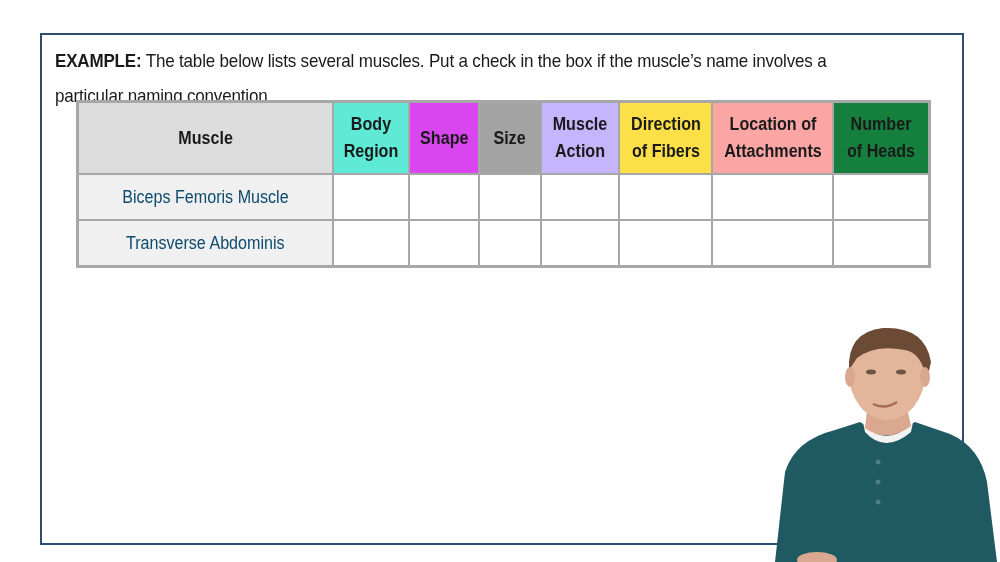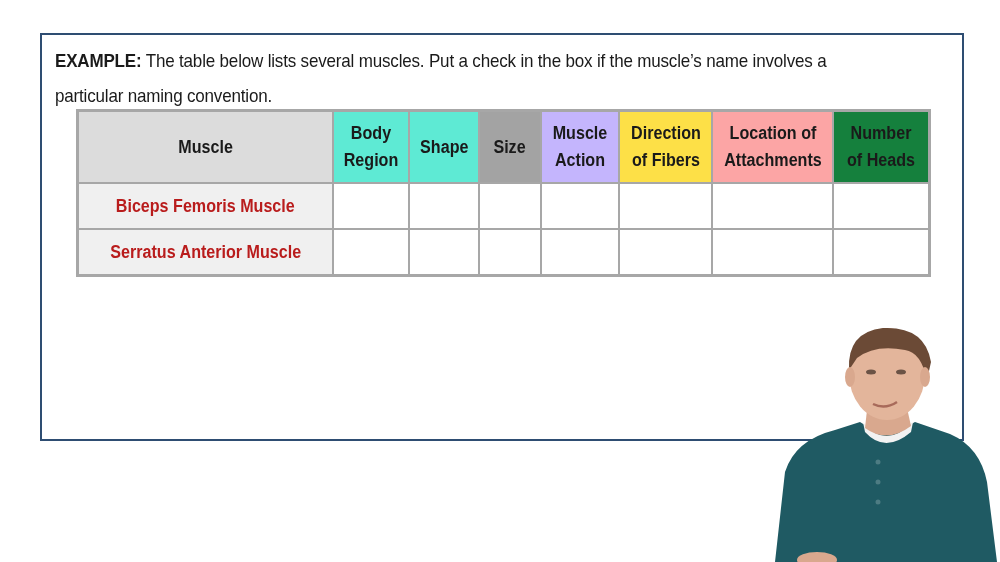--- a/index.html
+++ b/index.html
@@ -1,61 +1,61 @@
 <!DOCTYPE html>
 <html><head>
 <meta charset="utf-8">
 <style>
   html, body { margin:0; padding:0; }
   body { width:1000px; height:562px; background:#ffffff; position:relative; overflow:hidden; font-family:"Liberation Sans", sans-serif; }
-  .frame { position:absolute; left:40px; top:33px; width:924px; height:408px; border:2px solid #2e4d72; box-sizing:border-box; background:#fff; }
+  .frame { position:absolute; left:40px; top:33px; width:924px; height:512px; border:2px solid #2e4d72; box-sizing:border-box; background:#fff; }
   .prompt { position:absolute; left:13px; top:8px; width:880px; font-size:18.5px; line-height:35px; color:#1a1a1a; letter-spacing:-0.2px; transform:scaleX(0.92); transform-origin:left top; }
   .prompt b { font-weight:bold; }
-  table { position:absolute; left:34px; top:74px; border-collapse:collapse; border:3px solid #a7a7a7; }
+  table { position:absolute; left:34px; top:65px; border-collapse:collapse; border:3px solid #a7a7a7; }
   th, td { border:2px solid #a7a7a7; padding:0; text-align:center; vertical-align:middle; }
   th { font-weight:bold; font-size:17.5px; line-height:27px; color:#1a1a1a; height:70px; }
   th span, td span { display:inline-block; transform:scaleX(0.92); }
   td { height:44px; background:#fff; }
-  td.name { background:#f0f0f0; font-size:17.5px; color:#b91c1c;font-weight:bold; }
+  td.name { background:#f0f0f0; font-size:17.5px; color:#0c4a6e; }
   .person { position:absolute; left:765px; top:322px; width:235px; height:240px; }
 </style>
 </head>
 <body>
 
 <div class="frame">
   <div class="prompt">
     <b>EXAMPLE:</b><span> The table below lists several muscles. Put a check in the box if the muscle’s name involves a particular naming convention.</span>
   </div>
 
   <table>
     <thead>
       <tr>
         <th style="width:253px;background:#dcdcdc"><span>Muscle</span></th>
         <th style="width:74px;background:#5eead4"><span style="width:60px">Body Region</span></th>
-        <th style="width:68px;background:#5eead4"><span>Shape</span></th>
+        <th style="width:68px;background:#d946ef"><span>Shape</span></th>
         <th style="width:60px;background:#a3a3a3"><span>Size</span></th>
         <th style="width:76px;background:#c4b5fd"><span style="width:64px">Muscle Action</span></th>
         <th style="width:91px;background:#fde047"><span style="width:84px">Direction of Fibers</span></th>
         <th style="width:119px;background:#fca5a5"><span style="width:110px">Location of Attachments</span></th>
         <th style="width:94px;background:#15803d"><span style="width:80px">Number of Heads</span></th>
       </tr>
     </thead>
     <tbody>
       <tr>
         <td class="name"><span>Biceps Femoris Muscle</span></td>
         <td></td>
         <td></td>
         <td></td>
         <td></td>
         <td></td>
         <td></td>
         <td></td>
       </tr>
       <tr>
-        <td class="name"><span>Serratus Anterior Muscle</span></td>
+        <td class="name"><span>Transverse Abdominis</span></td>
         <td></td>
         <td></td>
         <td></td>
         <td></td>
         <td></td>
         <td></td>
         <td></td>
       </tr>
     </tbody>
   </table>

